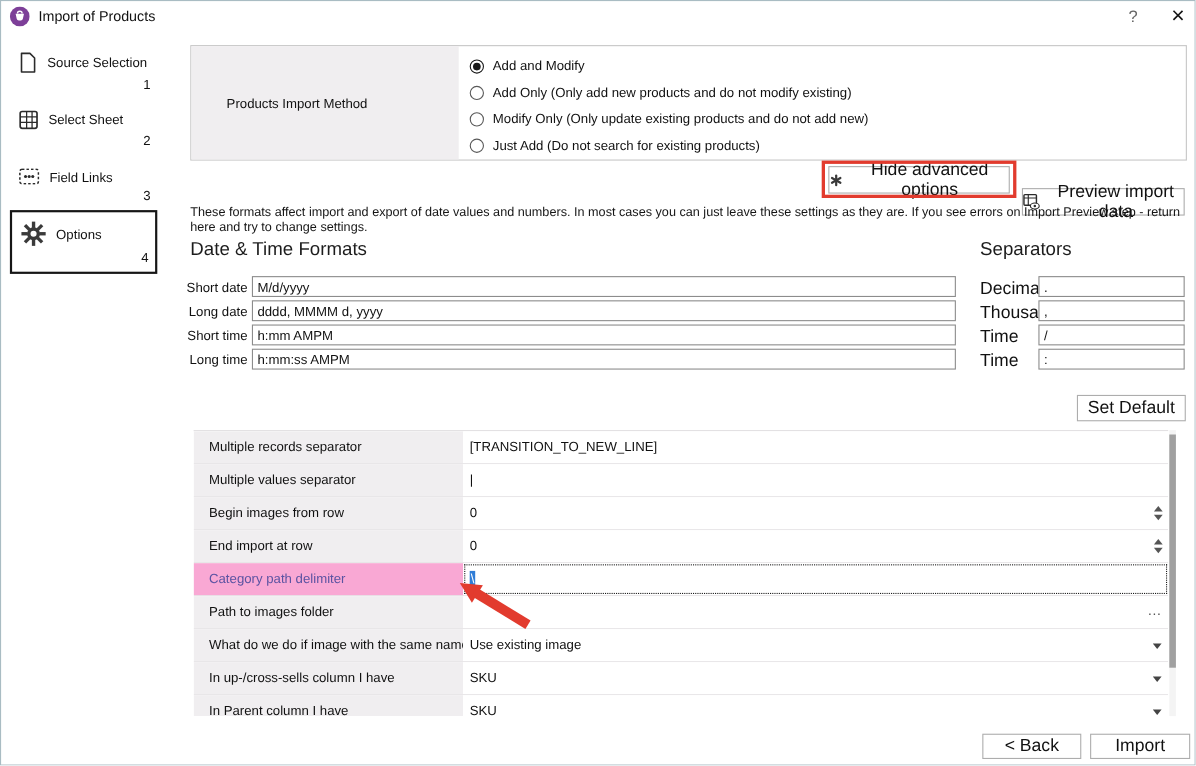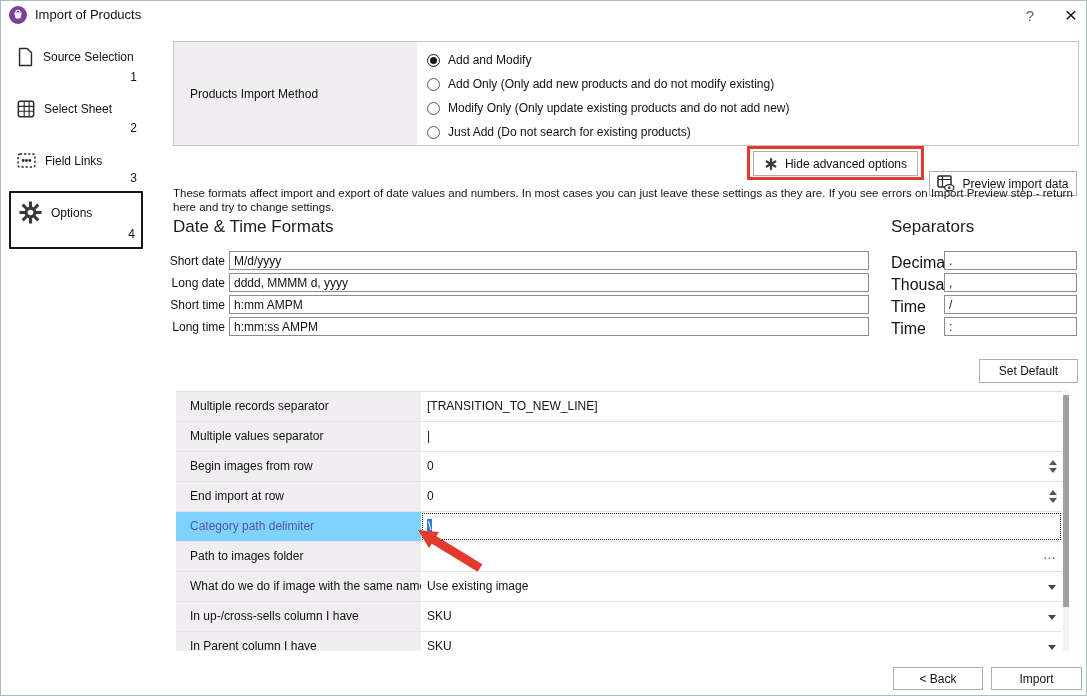--- a/index.html
+++ b/index.html
@@ -22,32 +22,32 @@
   .side-row { display:flex; align-items:center; gap:9px; padding-left:8px; }
   .side-label { font-size:12px; color:#111; }
   .side-num { text-align:right; font-size:12px; color:#111; padding-right:6px; margin-top:3px; }
   .side-item.selected { border:2px solid #161616; padding:8px 0 6px 0; left:8px; width:134px; }
 
   
   .method-box { position:absolute; left:172px; top:40px; width:906px; height:105px;
                 border:1px solid #c6c6c6; background:#fff; }
   .method-label-cell { position:absolute; left:0; top:0; width:243px; height:103px;
                        background:#f0eef0; display:flex; align-items:center; }
-  .method-label-cell span { font-size:12px; color:#111; padding-left:16px; }
+  .method-label-cell span { font-size:12px; color:#111; padding-left:32px; }
   .radio-col { position:absolute; left:253px; top:6px; }
   .radio-row { display:flex; align-items:center; height:24px; gap:8px; cursor:default; }
   .radio { width:13px; height:13px; border:1px solid #595959; border-radius:50%;
            display:inline-flex; align-items:center; justify-content:center; background:#fff; flex:0 0 13px; }
   .radio .dot { width:7px; height:7px; border-radius:50%; background:transparent; }
   .radio.sel { border-color:#1a1a1a; }
   .radio.sel .dot { background:#1a1a1a; }
   .radio-label { font-size:12px; color:#111; }
 
   
-  .btn { border:1px solid #adadad; background:#fff; font-size:12px; color:#111;
+  .btn { border:1px solid #adadad; background:#fff; font-size:16px; color:#111;
          display:flex; align-items:center; justify-content:center; gap:7px; cursor:default; }
   .hide-adv { position:absolute; left:752px; top:150px; width:165px; height:25px; }
   .preview  { position:absolute; left:928px; top:150px; width:148px; height:25px;margin-top:20px; }
   .annot-box { position:absolute; left:746px; top:145px; width:177px; height:34px;
                border:3px solid #e23b2e; pointer-events:none; }
   .set-default { position:absolute; left:978px; top:358px; width:99px; height:24px; }
   .back-btn { position:absolute; left:892px; top:666px; width:90px; height:23px; }
   .import-btn { position:absolute; left:990px; top:666px; width:91px; height:23px; }
 
   
@@ -66,21 +66,21 @@
 
   
   .opts-table { position:absolute; left:175px; top:390px; width:886px; height:260px;
                 overflow:hidden; border-top:1px solid #e0dee0; }
   .opt-row { display:flex; height:30px; border-bottom:1px solid #e5e3e5; }
   .opt-label { width:245px; background:#f0eef0; font-size:12px; color:#111;
                line-height:29px; padding-left:14px; flex:0 0 245px;
                white-space:nowrap; overflow:hidden; }
   .opt-value { flex:1; background:#fff; font-size:12px; color:#111; line-height:29px;
                padding-left:6px; position:relative; }
-  .opt-row.focused .opt-label { color:#5b53a2; background:#7dd3fc; }
+  .opt-row.focused .opt-label { color:#5b53a2; background:#f9a8d4; }
   .opt-row.focused .opt-value { outline:1px dotted #1a1a1a; outline-offset:-2px; }
   .sel-char { background:#2f7cd6; color:#fff; padding:0 1px; }
   .spinner { position:absolute; right:3px; top:0; height:100%; display:flex; flex-direction:column;
              justify-content:center; gap:3px; align-items:center; width:12px; cursor:default; }
   .tri-up { width:0; height:0; border-left:4px solid transparent; border-right:4px solid transparent;
             border-bottom:5px solid #555; }
   .tri-down { width:0; height:0; border-left:4px solid transparent; border-right:4px solid transparent;
               border-top:5px solid #555; }
   .dd-arrow { position:absolute; right:6px; top:13px; width:0; height:0;
               border-left:4px solid transparent; border-right:4px solid transparent;

